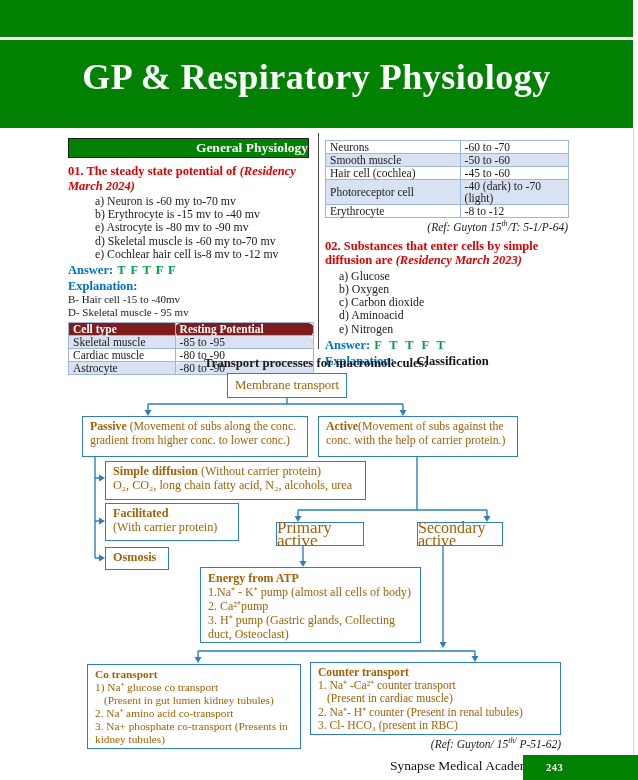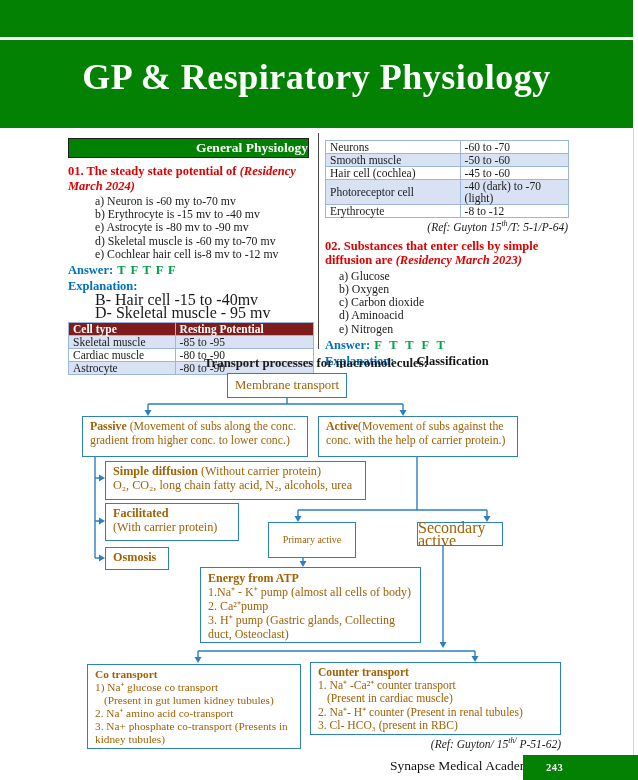--- a/index.html
+++ b/index.html
@@ -22,29 +22,29 @@
                   color:#fff;font-weight:bold;font-size:13.5px;text-align:right;line-height:18px;}
   .question{color:#e00000;font-weight:bold;font-size:12.5px;line-height:14.5px;margin-top:6px;}
   .question i{font-style:italic;}
   .options{margin-left:27px;font-size:11.8px;line-height:13.2px;margin-top:2px;}
   .options.tight{margin-left:14px;}
   .ans-line{font-size:12.5px;line-height:14px;margin-top:2px;}
   .lbl-blue{color:#0070c0;font-weight:bold;}
   .ans-green{color:#00a14b;font-weight:bold;word-spacing:2px;margin-left:4px;}
   .ans-green.wide{word-spacing:5px;}
   .expl-black{font-weight:bold;color:#111;margin-left:22px;}
-  .exp-lines{margin-left:27px;font-size:16px;line-height:13px;}
+  .exp-lines{font-size:11px;line-height:13px;}
 
   table.data{border-collapse:collapse;font-size:11.5px;margin-top:3px;}
   table.data td,table.data th{border:1px solid #9db6dc;padding:0 4px;height:12px;
                               line-height:12px;text-align:left;font-weight:normal;}
   table.data th{background:#7f1d1d;color:#fff;font-weight:bold;}
   tr.shade td{background:#d9e2f3;}
   .cell-table td:first-child,.cell-table th:first-child{width:98px;}
-  .cell-table td:last-child,.cell-table th:last-child{width:130px;}
+  .cell-table td:last-child,.cell-table th:last-child{width:130px;border-radius:6px;}
   .pot-table td:first-child{width:127px;}
   .pot-table td:last-child{width:101px;}
 
   .ref{font-style:italic;font-size:11.5px;text-align:right;}
   .ref sup{font-size:8px;vertical-align:super;}
   .ref1{margin-top:1px;width:243px;}
   .ref2{position:absolute;left:310px;top:736px;width:251px;}
 
   
   .flow-title{position:absolute;left:0;top:356px;width:632px;text-align:center;
@@ -52,21 +52,21 @@
   .fbox{position:absolute;background:#fff;border:1.4px solid #2e7fc1;color:#a16207;
         font-size:11.8px;line-height:13.5px;padding:3px 7px;box-sizing:border-box;}
   .fbox b{font-weight:bold;}
   .fbox.center{display:flex;align-items:center;justify-content:center;padding:0;}
   .f-membrane{left:227px;top:373px;width:120px;height:25px;font-size:12.8px;}
   .f-passive{left:82px;top:416px;width:226px;height:41px;}
   .f-active{left:318px;top:416px;width:200px;height:41px;}
   .f-simple{left:105px;top:461px;width:261px;height:39px;font-size:12.2px;}
   .f-facilitated{left:105px;top:503px;width:134px;height:38px;font-size:12.2px;}
   .f-osmosis{left:105px;top:547px;width:64px;height:23px;font-size:12.2px;}
-  .f-primary{left:268px;top:522px;width:88px;height:36px;font-size:10px;}
+  .f-primary{left:276px;top:522px;width:88px;height:24px;font-size:17px;}
   .f-secondary{left:417px;top:522px;width:86px;height:24px;font-size:16px;}
   .f-energy{left:200px;top:567px;width:221px;height:76px;font-size:12px;line-height:14px;}
   .f-co{left:87px;top:664px;width:214px;height:85px;font-size:11.3px;line-height:13px;}
   .f-counter{left:310px;top:662px;width:251px;height:73px;font-size:11.6px;line-height:13.2px;}
   .indent{padding-left:9px;}
   #connectors{position:absolute;left:0;top:0;pointer-events:none;}
 
   
   .footer-brand{position:absolute;left:390px;top:758px;font-size:13.5px;color:#111;}
   .footer-page{position:absolute;left:523px;top:755px;width:115px;height:25px;background:#028102;

